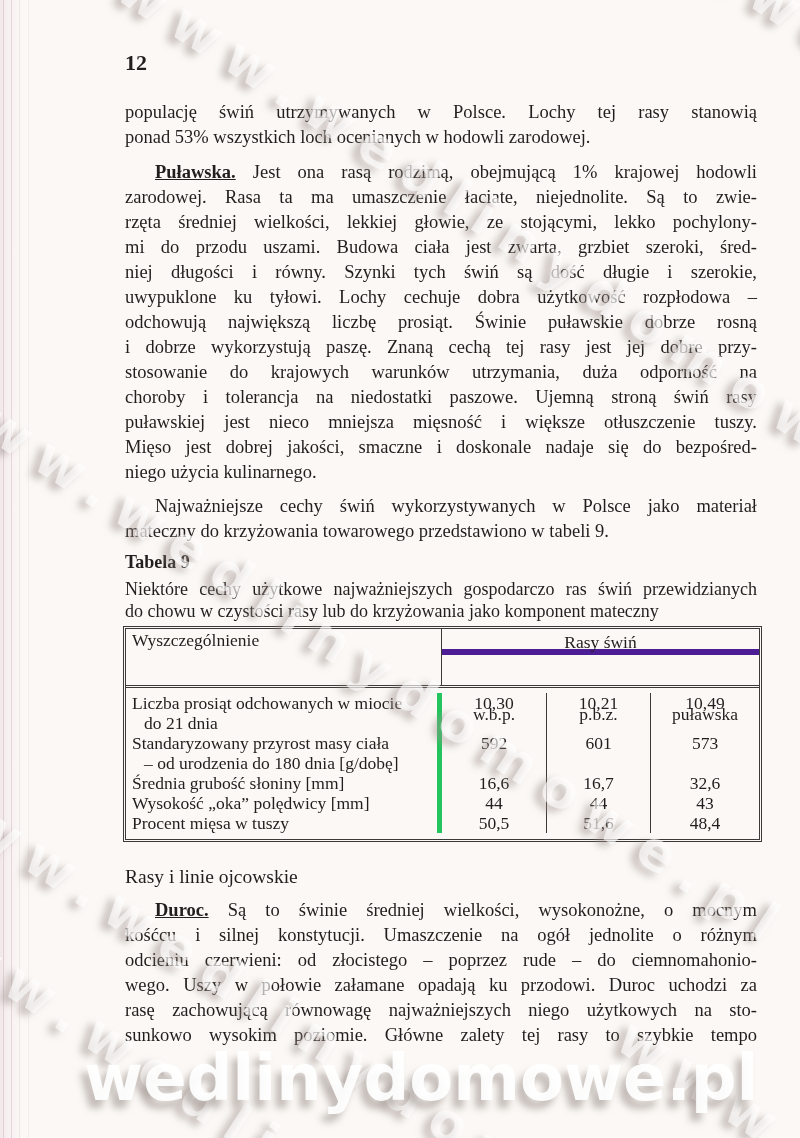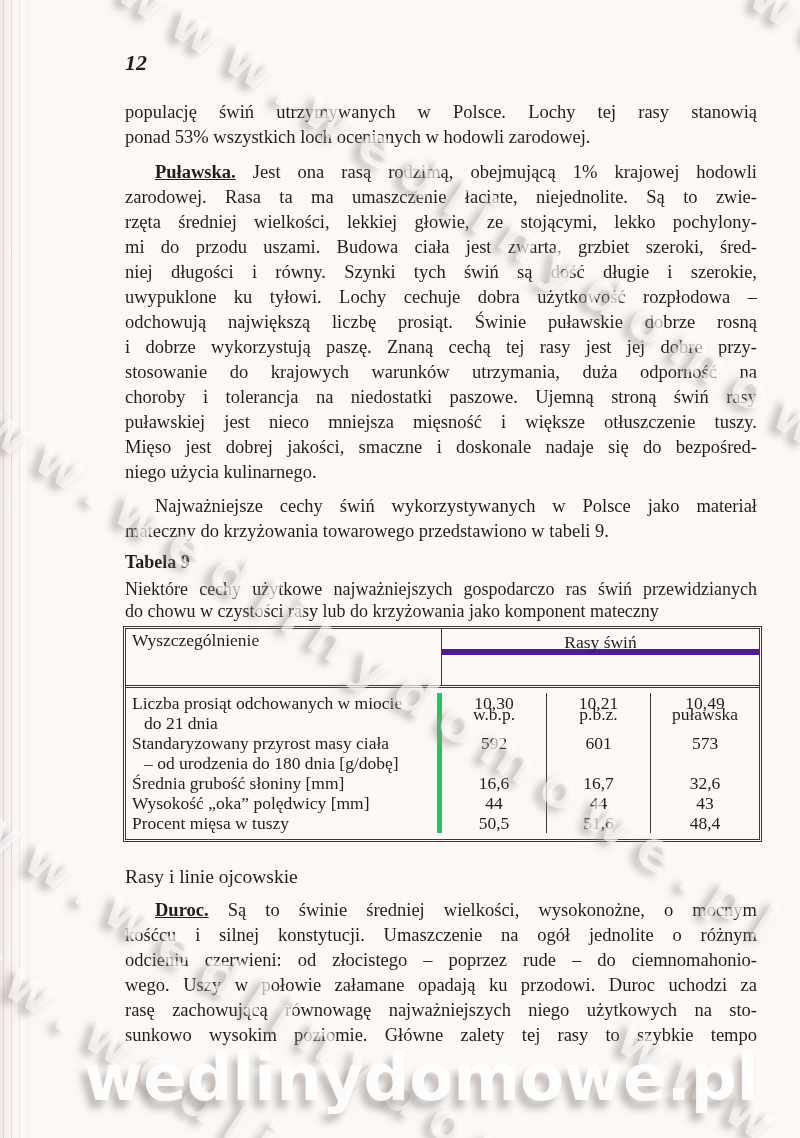--- a/index.html
+++ b/index.html
@@ -21,21 +21,21 @@
   
   .wm{position:absolute;font-family:"DejaVu Sans","Liberation Sans",sans-serif;
     font-weight:bold;white-space:nowrap;pointer-events:none;z-index:6;}
   .wm-diag{font-size:54px;letter-spacing:14px;color:rgba(255,255,255,0.62);
     transform:rotate(33deg);transform-origin:0 0;
     text-shadow:-5px 7px 7px rgba(158,144,140,0.50);}
   .wm-bottom{font-size:64px;letter-spacing:0;color:rgba(255,255,255,0.93);
     text-shadow:-6px 8px 7px rgba(150,138,133,0.55);}
 
   .pagenum{position:absolute;left:125px;top:50px;font-size:22px;
-    font-weight:bold;font-style:italic;}
+    font-weight:bold;}
 
   
   .tblock{position:absolute;left:125px;width:632px;}
   .tline{height:25px;line-height:25px;font-size:18.5px;
     text-align:justify;text-align-last:justify;}
   .tline.last{text-align-last:left;}
   .ind{text-indent:30px;}
   .lead{font-weight:bold;text-decoration:underline;}
 
   .cap-label{position:absolute;left:125px;top:552px;font-size:18px;font-weight:bold;}

